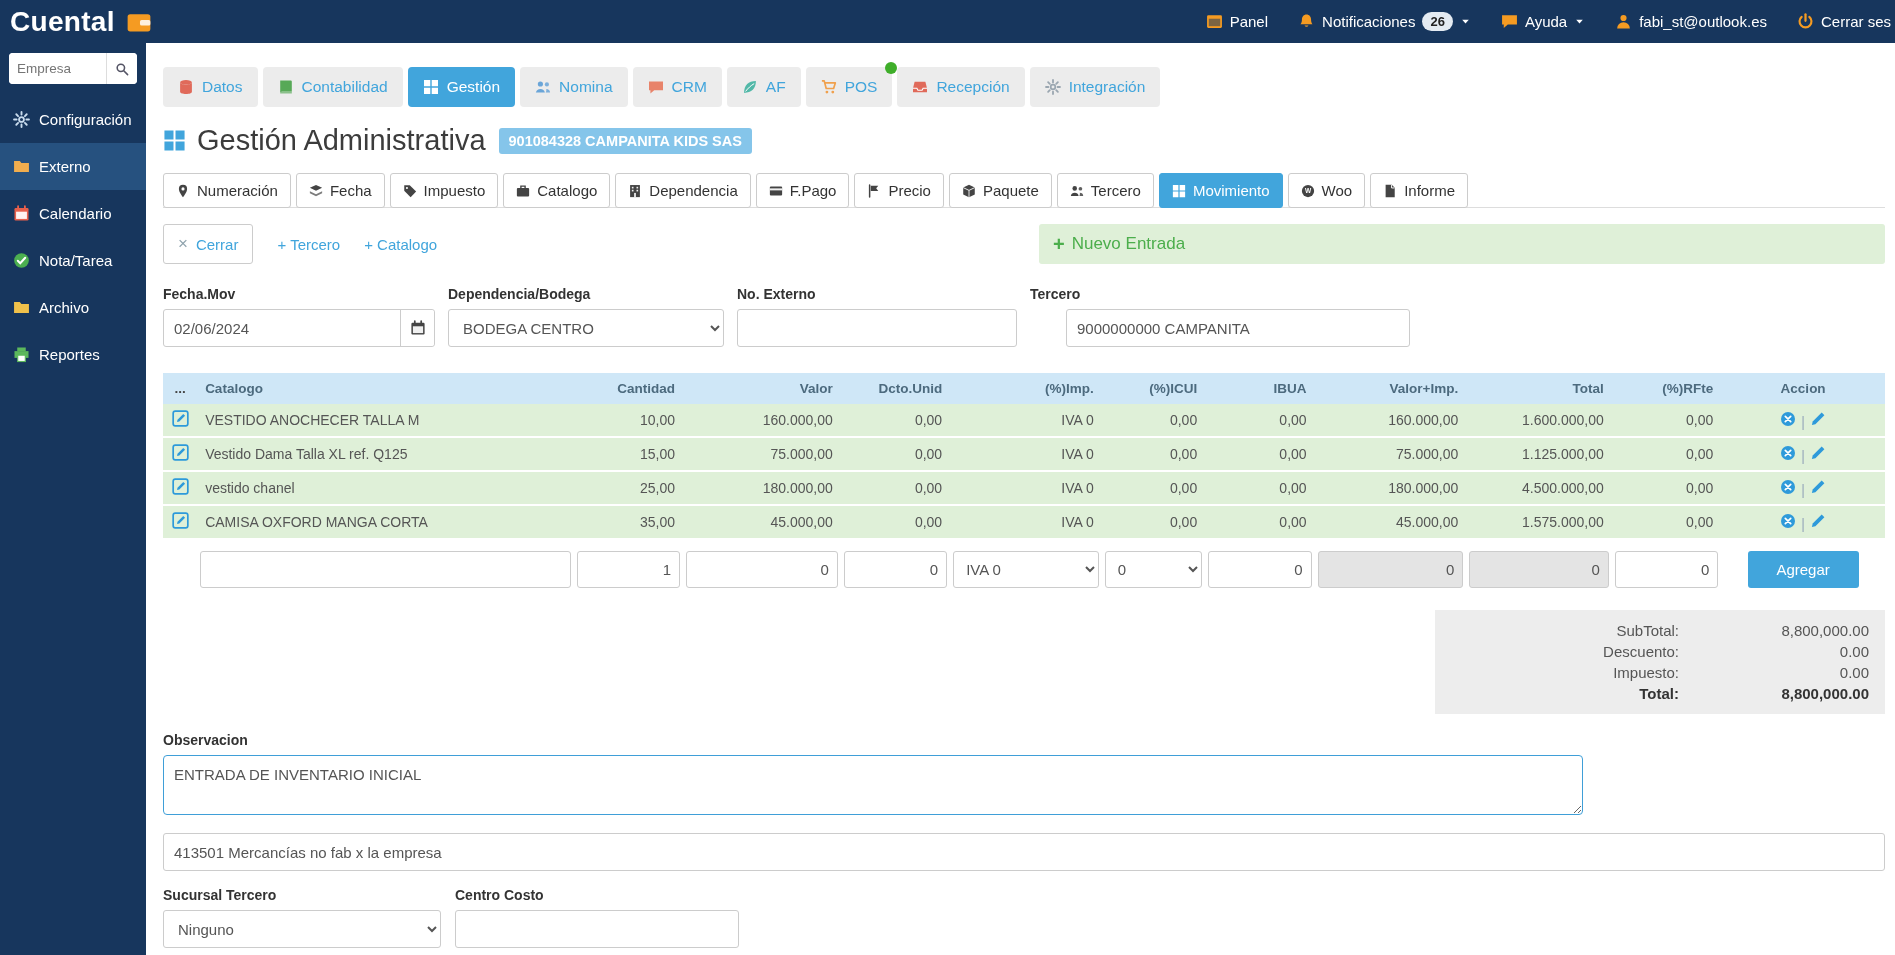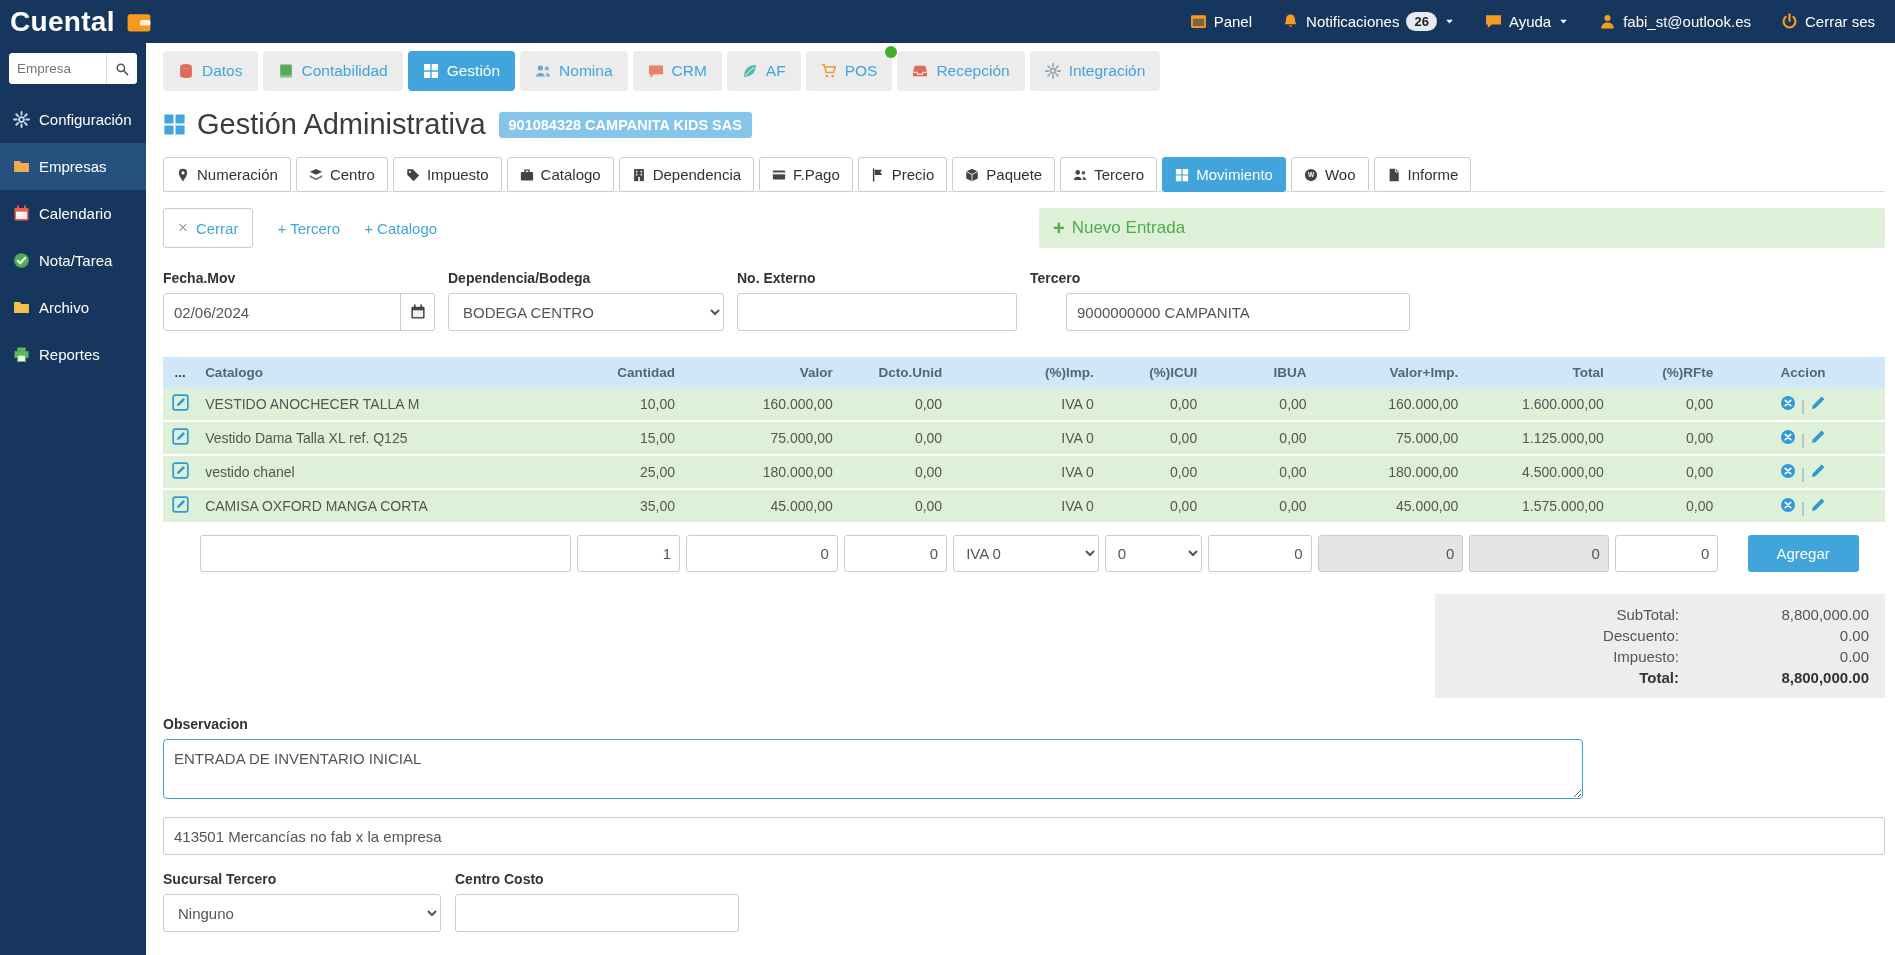--- a/index.html
+++ b/index.html
@@ -11,40 +11,40 @@
   }
   .icon { display:inline-flex; line-height:0; }
   .icon svg { width:16px; height:16px; }
 
   
   .topbar { position:absolute; top:0; left:0; width:100%; height:43px; background:#17365d;
     display:flex; align-items:center; color:#fff; overflow:hidden; z-index:5; }
   .logo { display:flex; align-items:center; gap:11px; padding:0 10px; font-size:28px; font-weight:700; letter-spacing:.3px; cursor:pointer; }
   .logo .icon { color:#f59b22; }
   .logo .icon svg { width:26px; height:26px; }
-  .tb-right { margin-left:auto; display:flex; align-items:center; gap:30px; padding-right:20px; font-size:15px; white-space:nowrap; }
+  .tb-right { margin-left:auto; display:flex; align-items:center; gap:30px; padding-right:4px; font-size:15px; white-space:nowrap; }
   .tb-item { display:flex; align-items:center; gap:7px; color:#fff; text-decoration:none; cursor:pointer; }
   .tb-item .icon { color:#f59b22; }
   .tb-item .icon svg { width:17px; height:17px; }
   .tb-item .caret { color:#fff; }
   .tb-item .caret svg { width:11px; height:11px; }
   .nbadge { background:#e4ebf2; color:#222; border-radius:10px; padding:2px 8px; font-size:13px; font-weight:700; }
 
   
   .sidebar { position:absolute; top:43px; left:0; bottom:0; width:146px; background:#17365d; }
   .search-box { display:flex; margin:10px 9px 12px; background:#fff; border-radius:4px; overflow:hidden; height:31px; }
   .search-box input { flex:1; min-width:0; border:0; height:100%; border-radius:0; padding:0 8px; font-size:13.5px; color:#555; outline:none; }
   .sbtn { width:31px; background:#fff; border:0; border-left:1px solid #ddd; display:flex; align-items:center; justify-content:center; color:#556; cursor:pointer; }
   .sbtn svg { width:14px; height:14px; }
   .side-item { display:flex; align-items:center; gap:9px; padding:15px 13px; color:#fff; font-size:15px; text-decoration:none; cursor:pointer; }
   .side-item.active { background:#26517f; }
   .side-item .icon svg { width:17px; height:17px; }
 
   
-  .content { position:absolute; left:146px; top:43px; right:0; bottom:0; padding:8px 10px 0 17px; background:#fff; overflow:hidden; }
+  .content { position:absolute; left:146px; top:43px; right:0; bottom:0; padding:24px 10px 0 17px; background:#fff; overflow:hidden; }
 
   .module-tabs { display:flex; gap:5px; }
   .mtab { position:relative; display:flex; align-items:center; gap:8px; background:#ececec; border-radius:4px; height:40px; padding:0 15px; color:#41a5dc; font-size:15.5px; cursor:pointer; }
   .mtab.active { background:#41a5dc; color:#fff; }
   .mtab .icon svg { width:16px; height:16px; }
   .mdot { position:absolute; top:-5px; right:-5px; width:12px; height:12px; border-radius:50%; background:#3fae2a; }
 
   .page-header { display:flex; align-items:center; gap:11px; margin:17px 0 0; }
   .ph-icon { color:#41a5dc; }
   .ph-icon svg { width:23px; height:23px; }
@@ -209,21 +209,21 @@
           </svg>
         </span>
         <span>Configuración</span>
       </a>
       <a class="side-item active">
         <span class="icon" style="color: rgb(240, 173, 78);">
           <svg viewBox="0 0 16 16">
             <path fill="currentColor" d="M1 2.8h5.4l1.5 2H15v8.4H1z"></path>
           </svg>
         </span>
-        <span>Empresas</span>
+        <span>Externo</span>
       </a>
       <a class="side-item">
         <span class="icon" style="color: rgb(232, 96, 76);">
           <svg viewBox="0 0 16 16">
             <rect x="1.4" y="2.8" width="13.2" height="11.8" rx="1.1" fill="currentColor"></rect>
             <rect x="2.9" y="6.3" width="10.2" height="6.8" fill="#fff" opacity=".92"></rect>
             <path d="M4.8 1v3.2M11.2 1v3.2" stroke="currentColor" stroke-width="1.7" stroke-linecap="round"></path>
           </svg>
         </span>
         <span>Calendario</span>
@@ -367,21 +367,21 @@
         </span>
         <span>Numeración</span>
       </div>
       <div class="stab">
         <span class="icon">
           <svg viewBox="0 0 16 16">
             <path fill="currentColor" d="M8 1l7 3.4L8 7.8 1 4.4z"></path>
             <path fill="currentColor" opacity=".7" d="M1 8.2l7 3.4 7-3.4v2.4L8 14 1 10.6z"></path>
           </svg>
         </span>
-        <span>Centro</span>
+        <span>Fecha</span>
       </div>
       <div class="stab">
         <span class="icon">
           <svg viewBox="0 0 16 16">
             <path fill="currentColor" d="M1.4 1.4h6.3L15 8.7 8.7 15 1.4 7.7z"></path>
             <circle cx="4.5" cy="4.5" r="1.2" fill="#fff"></circle>
           </svg>
         </span>
         <span>Impuesto</span>
       </div>

